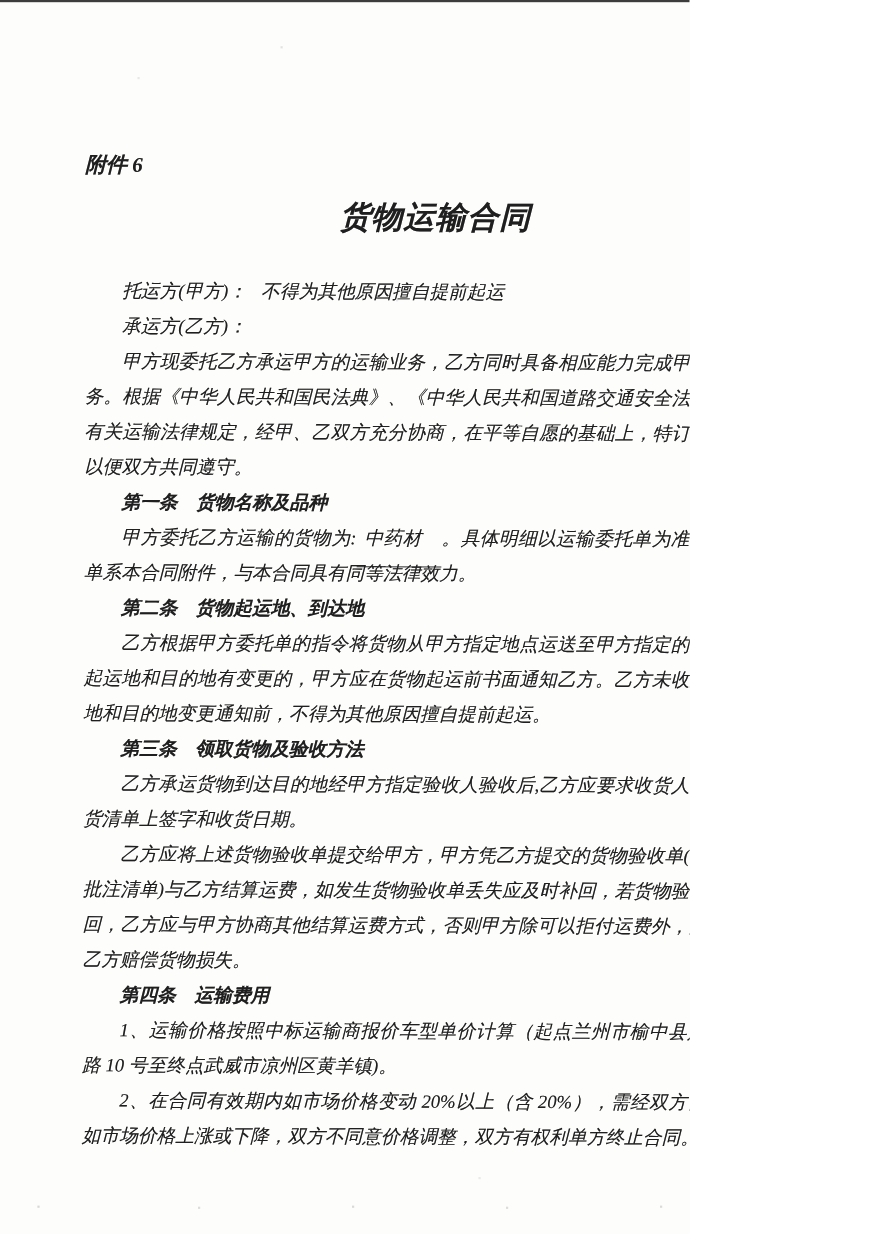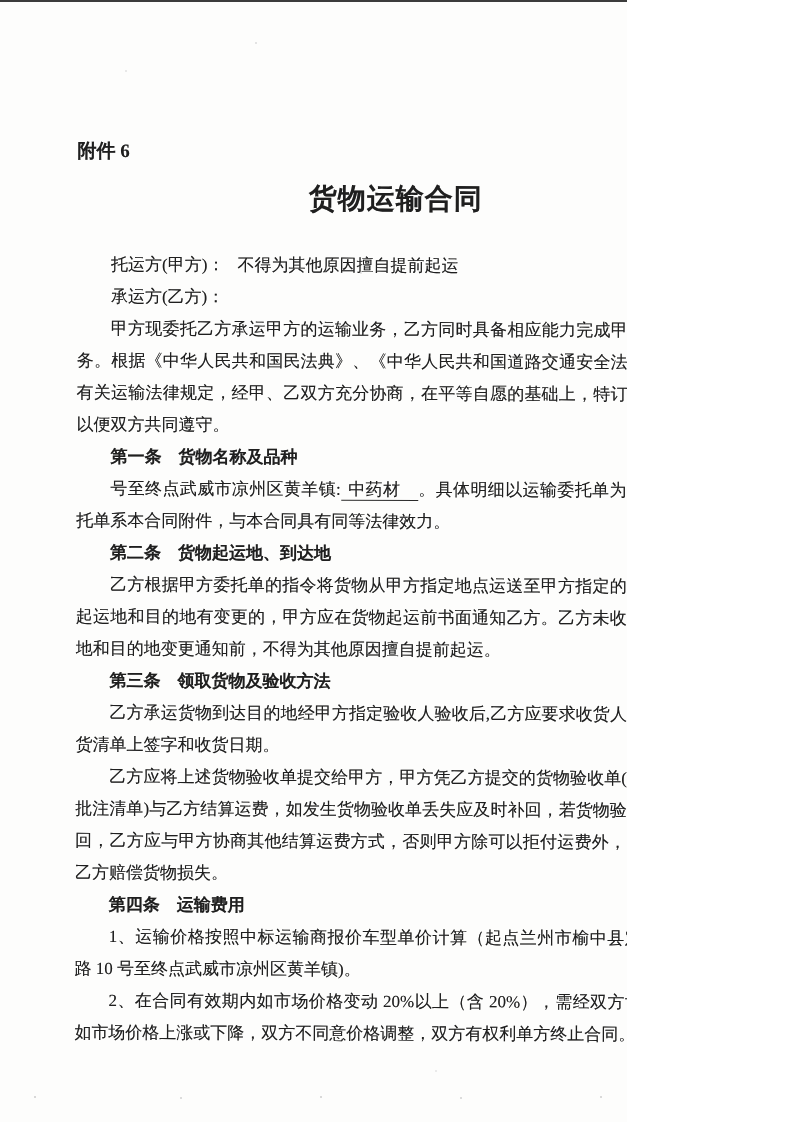--- a/index.html
+++ b/index.html
@@ -8,20 +8,21 @@
     background: #ffffff;
   }
   .page {
     position: relative;
     width: 627px;
     height: 1122px;
     background: #fdfdfc;
     overflow: hidden;
     font-family: "Liberation Serif", "DejaVu Serif", serif;
     color: #1f1f1f;
+    font-style: italic;
   }
   .scan-edge-top {
     position: absolute;
     top: 0; left: 0;
     width: 100%;
     height: 2px;
     background: #3c3c3c;
   }
   .speckle-row {
     position: absolute;
@@ -79,21 +80,21 @@
     text-indent: 2em;
     text-align: justify;
   }
   .heading {
     margin: 0;
     text-indent: 2em;
     font-weight: bold;
   }
   .underline-field {
     border-bottom: 1.5px solid #2a2a2a;
-    padding: 0 18px 1px 7px;
+    padding: 0 18px 16px 7px;
   }
 </style>
 </head>
 <body>
 
 <div class="page">
   <div class="scan-edge-top"></div>
   <div class="speckle-row"></div>
   <div class="speckle-scatter"></div>
 
@@ -104,21 +105,21 @@
     <h1 class="doc-title">货物运输合同</h1>
 
     <p class="party party-first"><span>托运方(甲方)：</span><span class="party-value">不得为其他原因擅自提前起运</span></p>
 
     <p class="party"><span>承运方(乙方)：</span><span class="party-value"></span></p>
 
     <p class="para">甲方现委托乙方承运甲方的运输业务，乙方同时具备相应能力完成甲方的运输业务。根据《中华人民共和国民法典》、《中华人民共和国道路交通安全法》及国家的有关运输法律规定，经甲、乙双方充分协商，在平等自愿的基础上，特订立本合同，以便双方共同遵守。</p>
 
     <p class="heading">第一条　货物名称及品种</p>
 
-    <p class="para"><span>号至终点武威市凉州区黄羊镇:</span><span class="underline-field">中药材</span><span>。具体明细以运输委托单为准。运输委托单系本合同附件，与本合同具有同等法律效力。</span></p>
+    <p class="para"><span>甲方委托乙方运输的货物为:</span><span class="underline-field">中药材</span><span>。具体明细以运输委托单为准。运输委托单系本合同附件，与本合同具有同等法律效力。</span></p>
 
     <p class="heading">第二条　货物起运地、到达地</p>
 
     <p class="para">乙方根据甲方委托单的指令将货物从甲方指定地点运送至甲方指定的目的地。若起运地和目的地有变更的，甲方应在货物起运前书面通知乙方。乙方未收到甲方起运地和目的地变更通知前，不得为其他原因擅自提前起运。</p>
 
     <p class="heading">第三条　领取货物及验收方法</p>
 
     <p class="para">乙方承运货物到达目的地经甲方指定验收人验收后,乙方应要求收货人在甲方的发货清单上签字和收货日期。</p>
 
     <p class="para">乙方应将上述货物验收单提交给甲方，甲方凭乙方提交的货物验收单(无运输瑕疵批注清单)与乙方结算运费，如发生货物验收单丢失应及时补回，若货物验收单无法补回，乙方应与甲方协商其他结算运费方式，否则甲方除可以拒付运费外，并可以要求乙方赔偿货物损失。</p>

